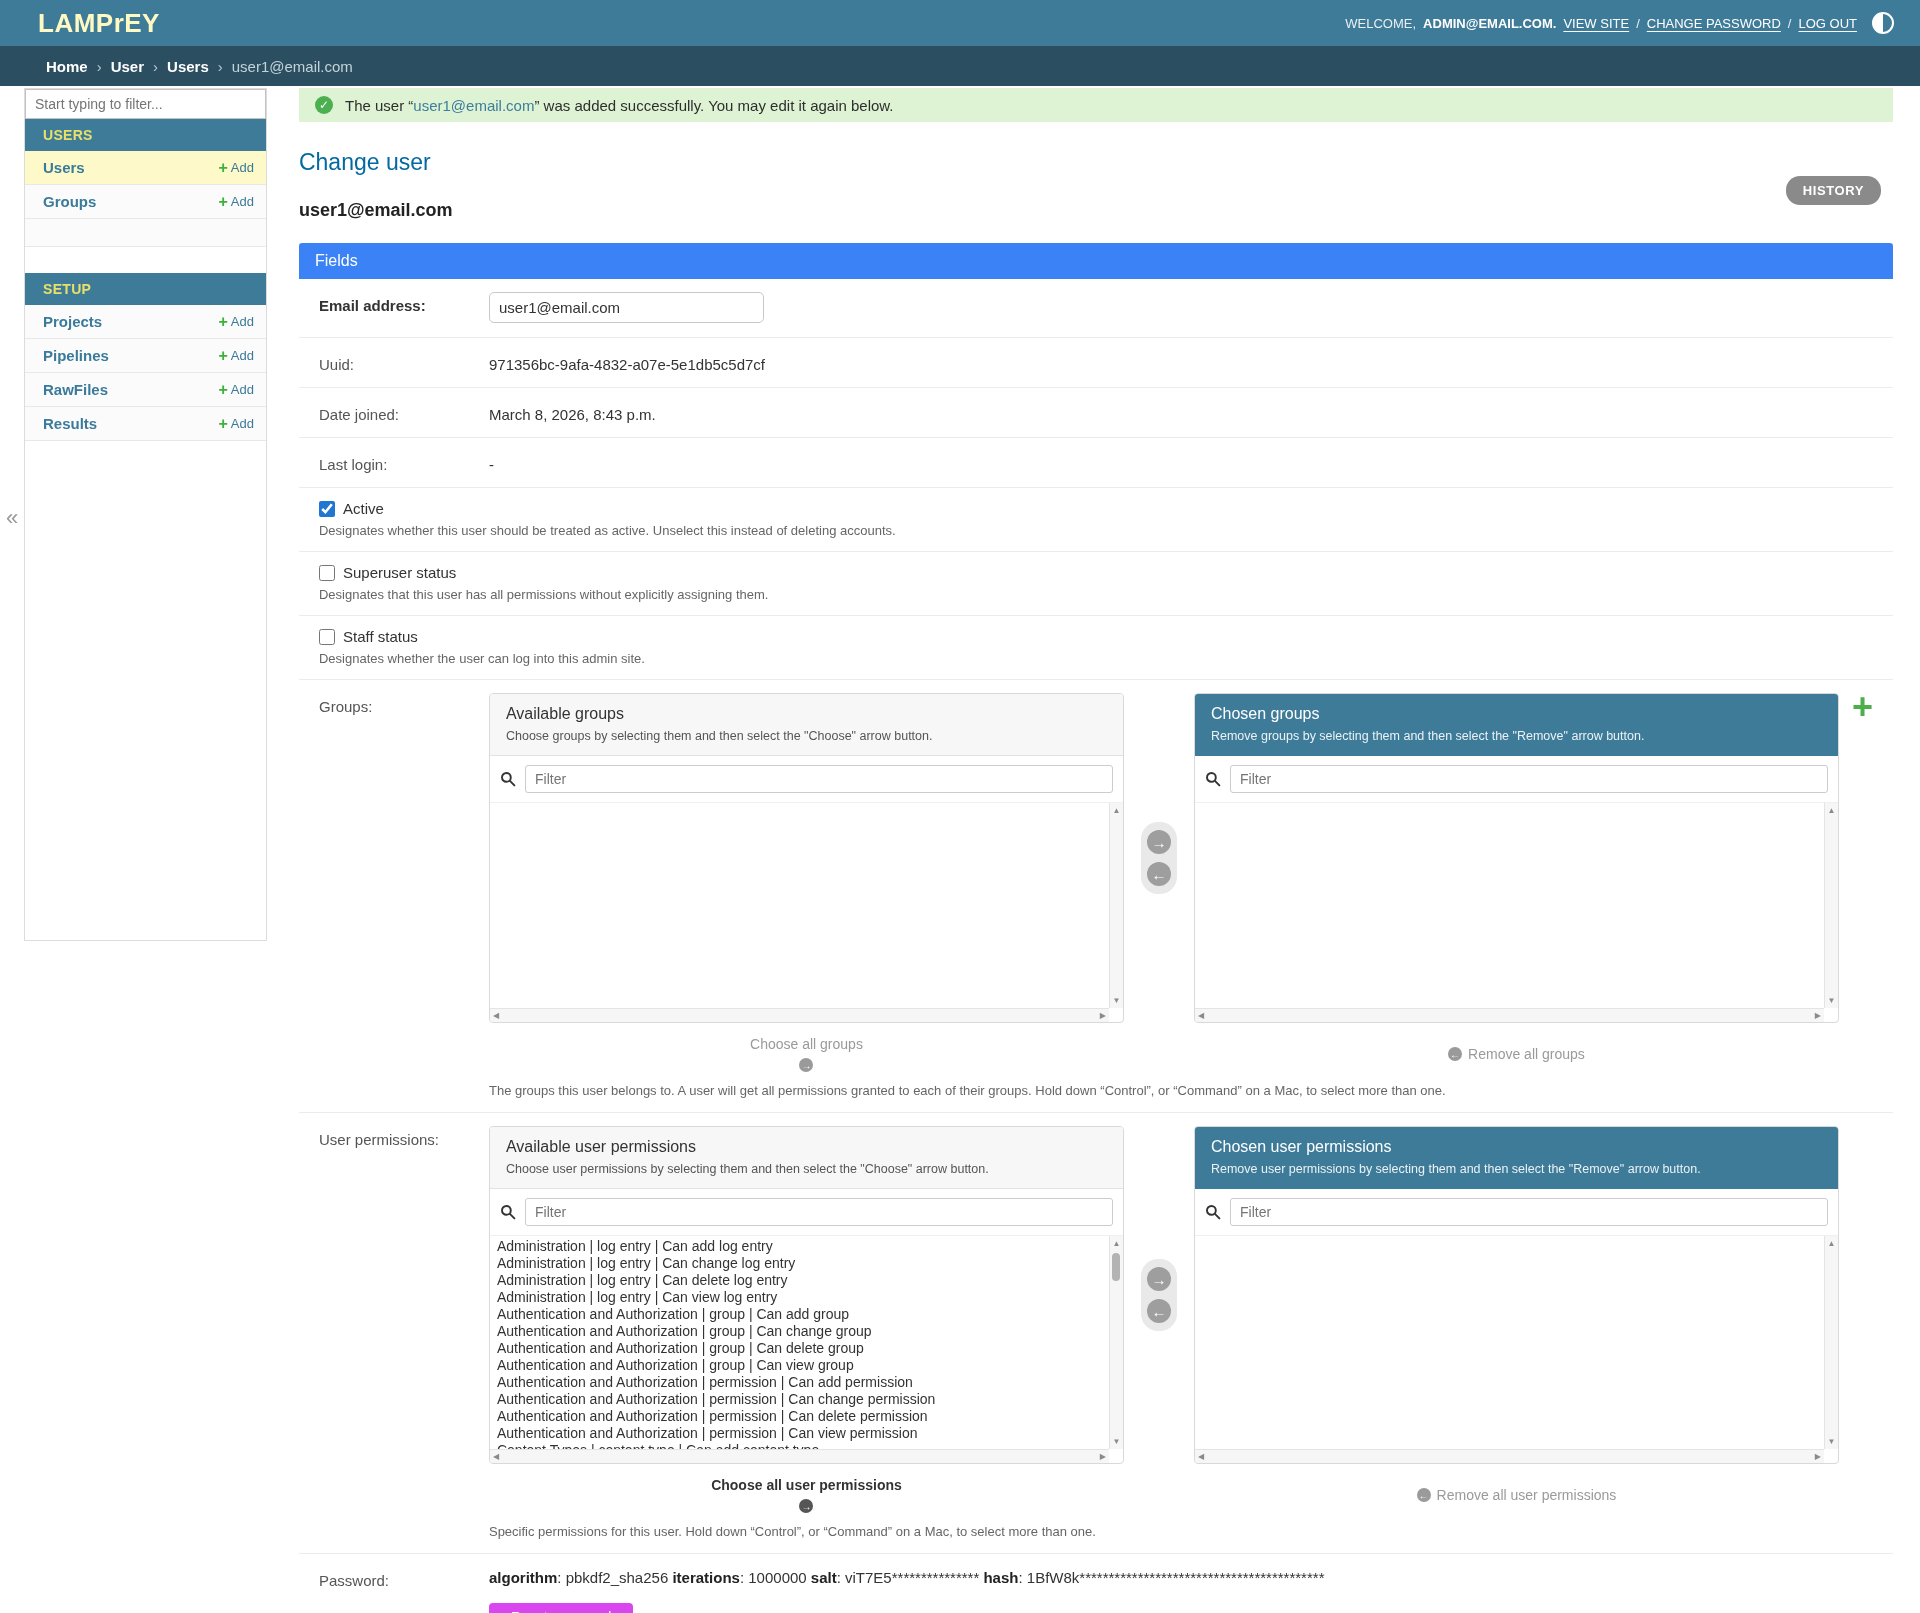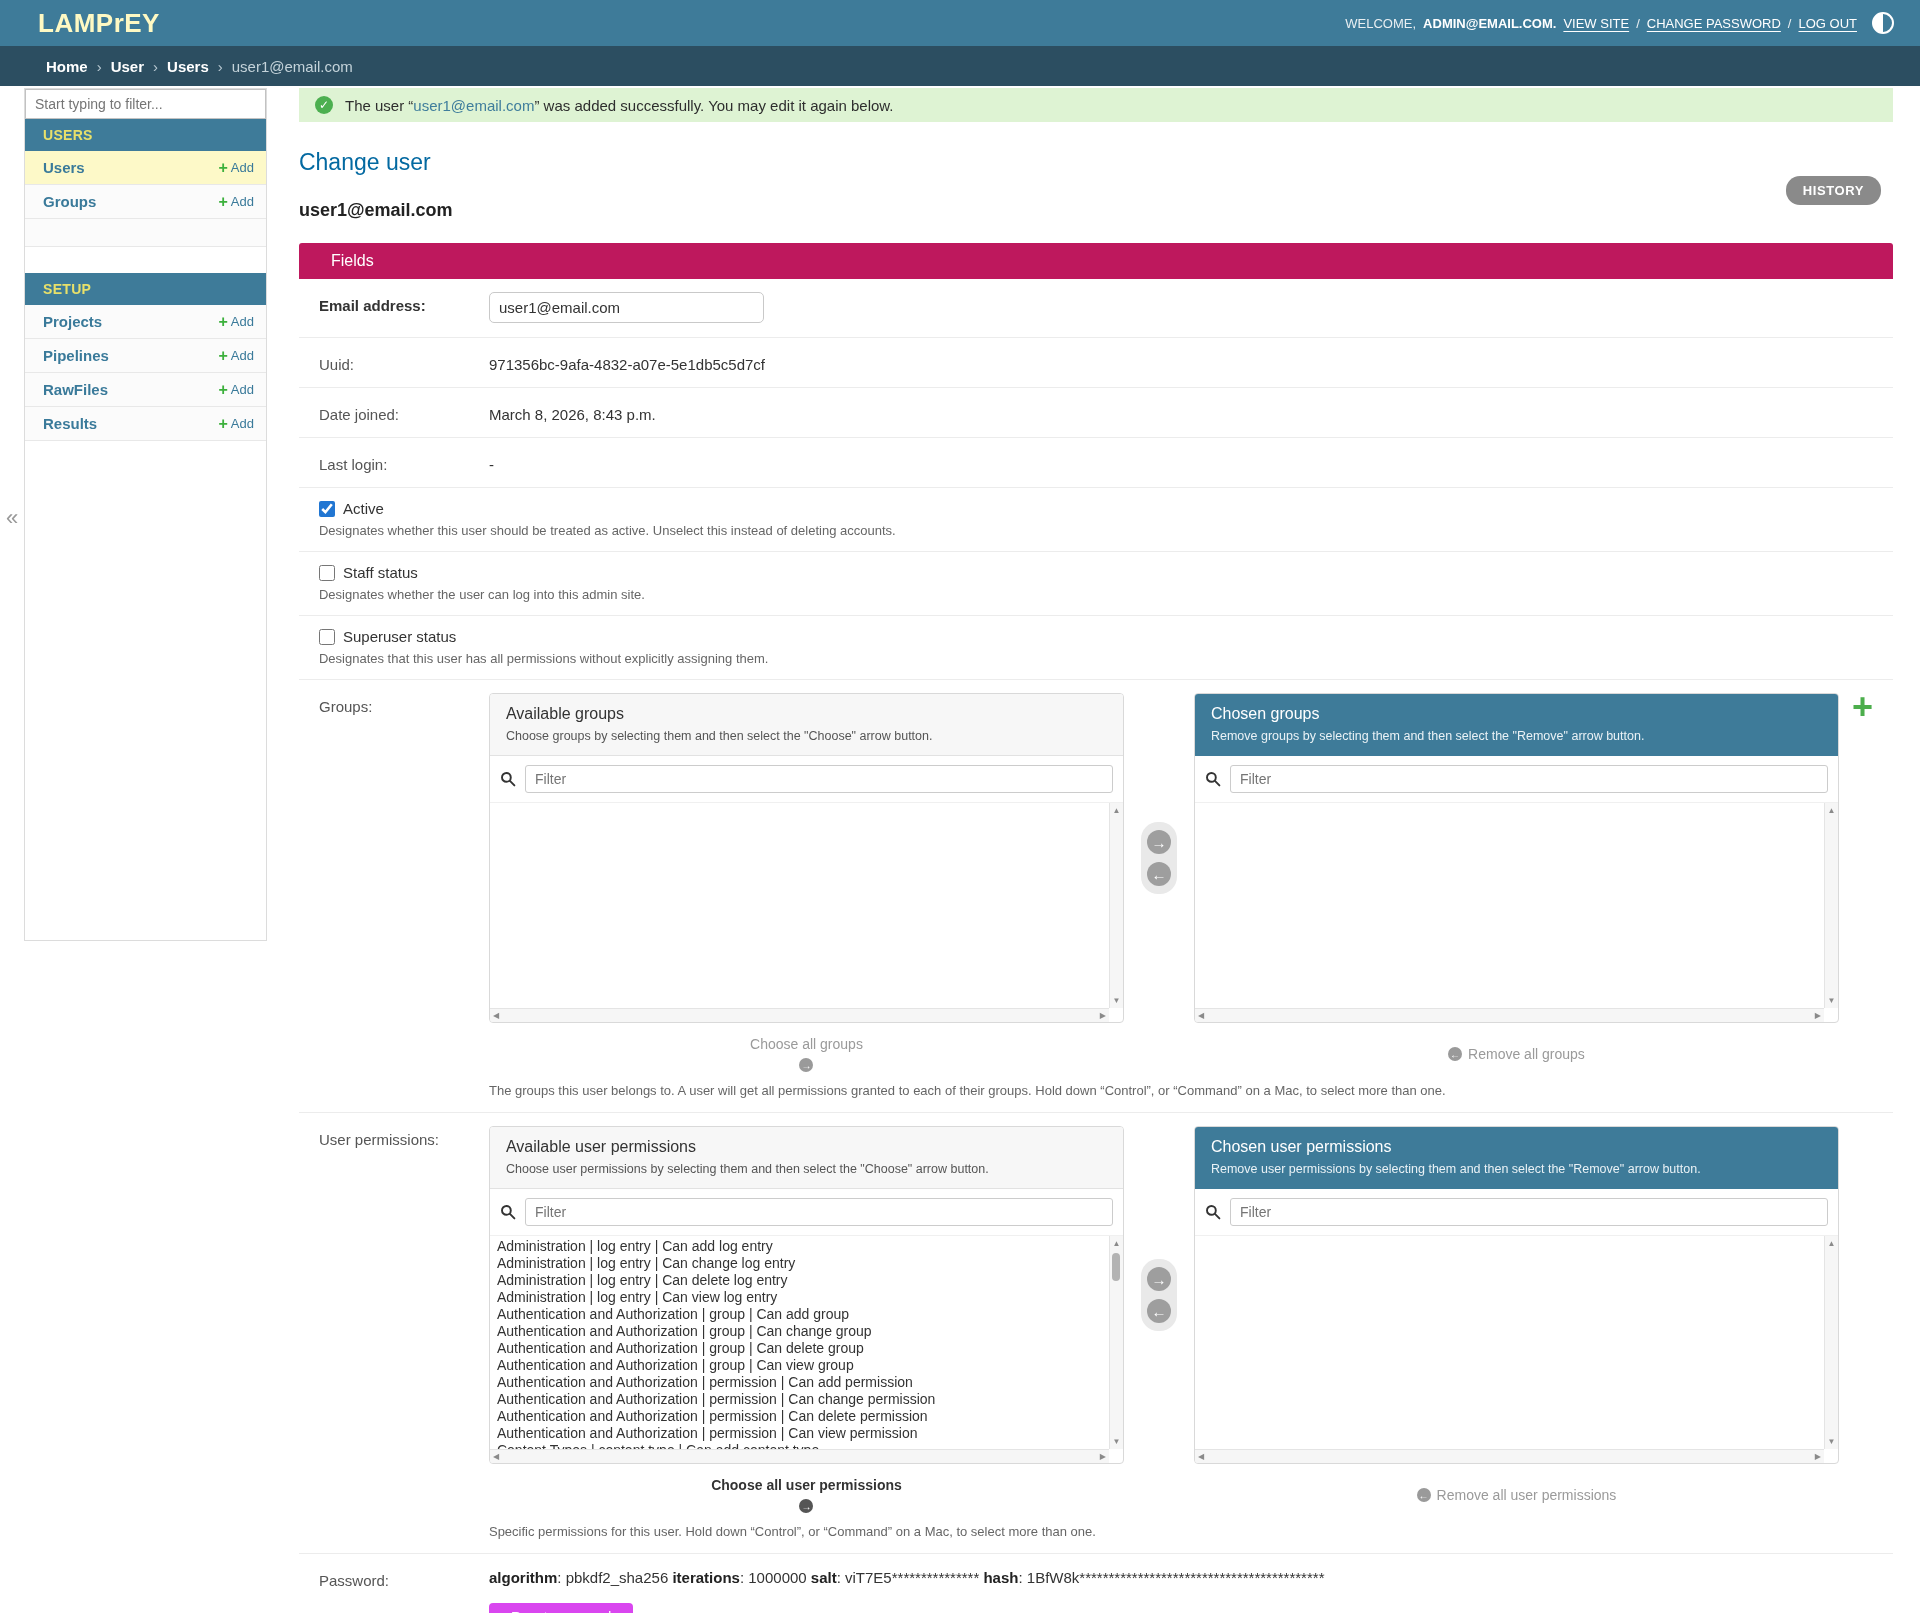--- a/index.html
+++ b/index.html
@@ -42,21 +42,21 @@
 
   
   .content { flex: 1; margin: 2px 27px 0 32px; position: relative; }
   .success { background: #def3d3; display: flex; align-items: center; gap: 12px; padding: 8px 16px; font-size: 15px; color: #2e2e2e; }
   .check-icon { width: 18px; height: 18px; border-radius: 50%; background: #4caf50; color: #fff; font-size: 12px; font-weight: 700; display: flex; align-items: center; justify-content: center; flex-shrink: 0; }
   .success a { color: #3f7d9c; }
   .history-btn { position: absolute; top: 88px; right: 12px; background: #8a8a8a; color: #fff; border: none; border-radius: 14px; padding: 7px 17px; font-size: 13px; font-weight: 600; letter-spacing: .6px; cursor: pointer; }
   .page-title { font-size: 23px; font-weight: 400; color: #0369a1; margin: 27px 0 0; }
   .object-name { font-size: 18px; font-weight: 700; color: #222; margin: 24px 0 12px; }
 
-  .module-header { background: #be185d; color: #fff; font-size: 16px; padding: 9px 32px; border-radius: 3px 3px 0 0; margin-top: 22px; }
+  .module-header { background: #3b82f6; color: #fff; font-size: 16px; padding: 9px 16px; border-radius: 3px 3px 0 0; margin-top: 22px; }
 
   .form-row { display: flex; padding: 13px 20px 14px; border-bottom: 1px solid #ececec; }
   .row-label { width: 170px; flex-shrink: 0; font-size: 15px; color: #555; padding-top: 5px; }
   .row-label.required { font-weight: 700; color: #333; }
   .text-input { width: 275px; border: 1px solid #c9c9c9; border-radius: 5px; padding: 6px 9px; font-size: 15px; color: #333; outline: none; }
   .readonly-value { font-size: 15px; color: #333; padding-top: 5px; }
 
   .checkbox-row { display: block; padding: 12px 20px 13px; border-bottom: 1px solid #ececec; }
   .cb-line { display: flex; align-items: center; gap: 8px; font-size: 15px; color: #333; }
   .cb-line input { width: 16px; height: 16px; accent-color: #2176d2; }
@@ -222,31 +222,31 @@
         <label class="cb-line">
           <input type="checkbox" checked="" style="">
           <span>Active</span>
         </label>
         <div class="help-text">Designates whether this user should be treated as active. Unselect this instead of deleting accounts.</div>
       </div>
 
       <div class="checkbox-row">
         <label class="cb-line">
           <input type="checkbox" style="">
+          <span>Superuser status</span>
+        </label>
+        <div class="help-text">Designates that this user has all permissions without explicitly assigning them.</div>
+      </div>
+
+      <div class="checkbox-row">
+        <label class="cb-line">
+          <input type="checkbox" style="">
           <span>Staff status</span>
         </label>
         <div class="help-text">Designates whether the user can log into this admin site.</div>
-      </div>
-
-      <div class="checkbox-row">
-        <label class="cb-line">
-          <input type="checkbox" style="">
-          <span>Superuser status</span>
-        </label>
-        <div class="help-text">Designates that this user has all permissions without explicitly assigning them.</div>
       </div>
 
       <div class="form-row">
         <span class="row-label">Groups:</span>
         <div class="selector-wrap">
           <div class="selector">
             <div class="sel-box available">
               <div class="sel-head">
                 <div class="sel-title">Available groups</div>
                 <p class="sel-help">Choose groups by selecting them and then select the "Choose" arrow button.</p>

